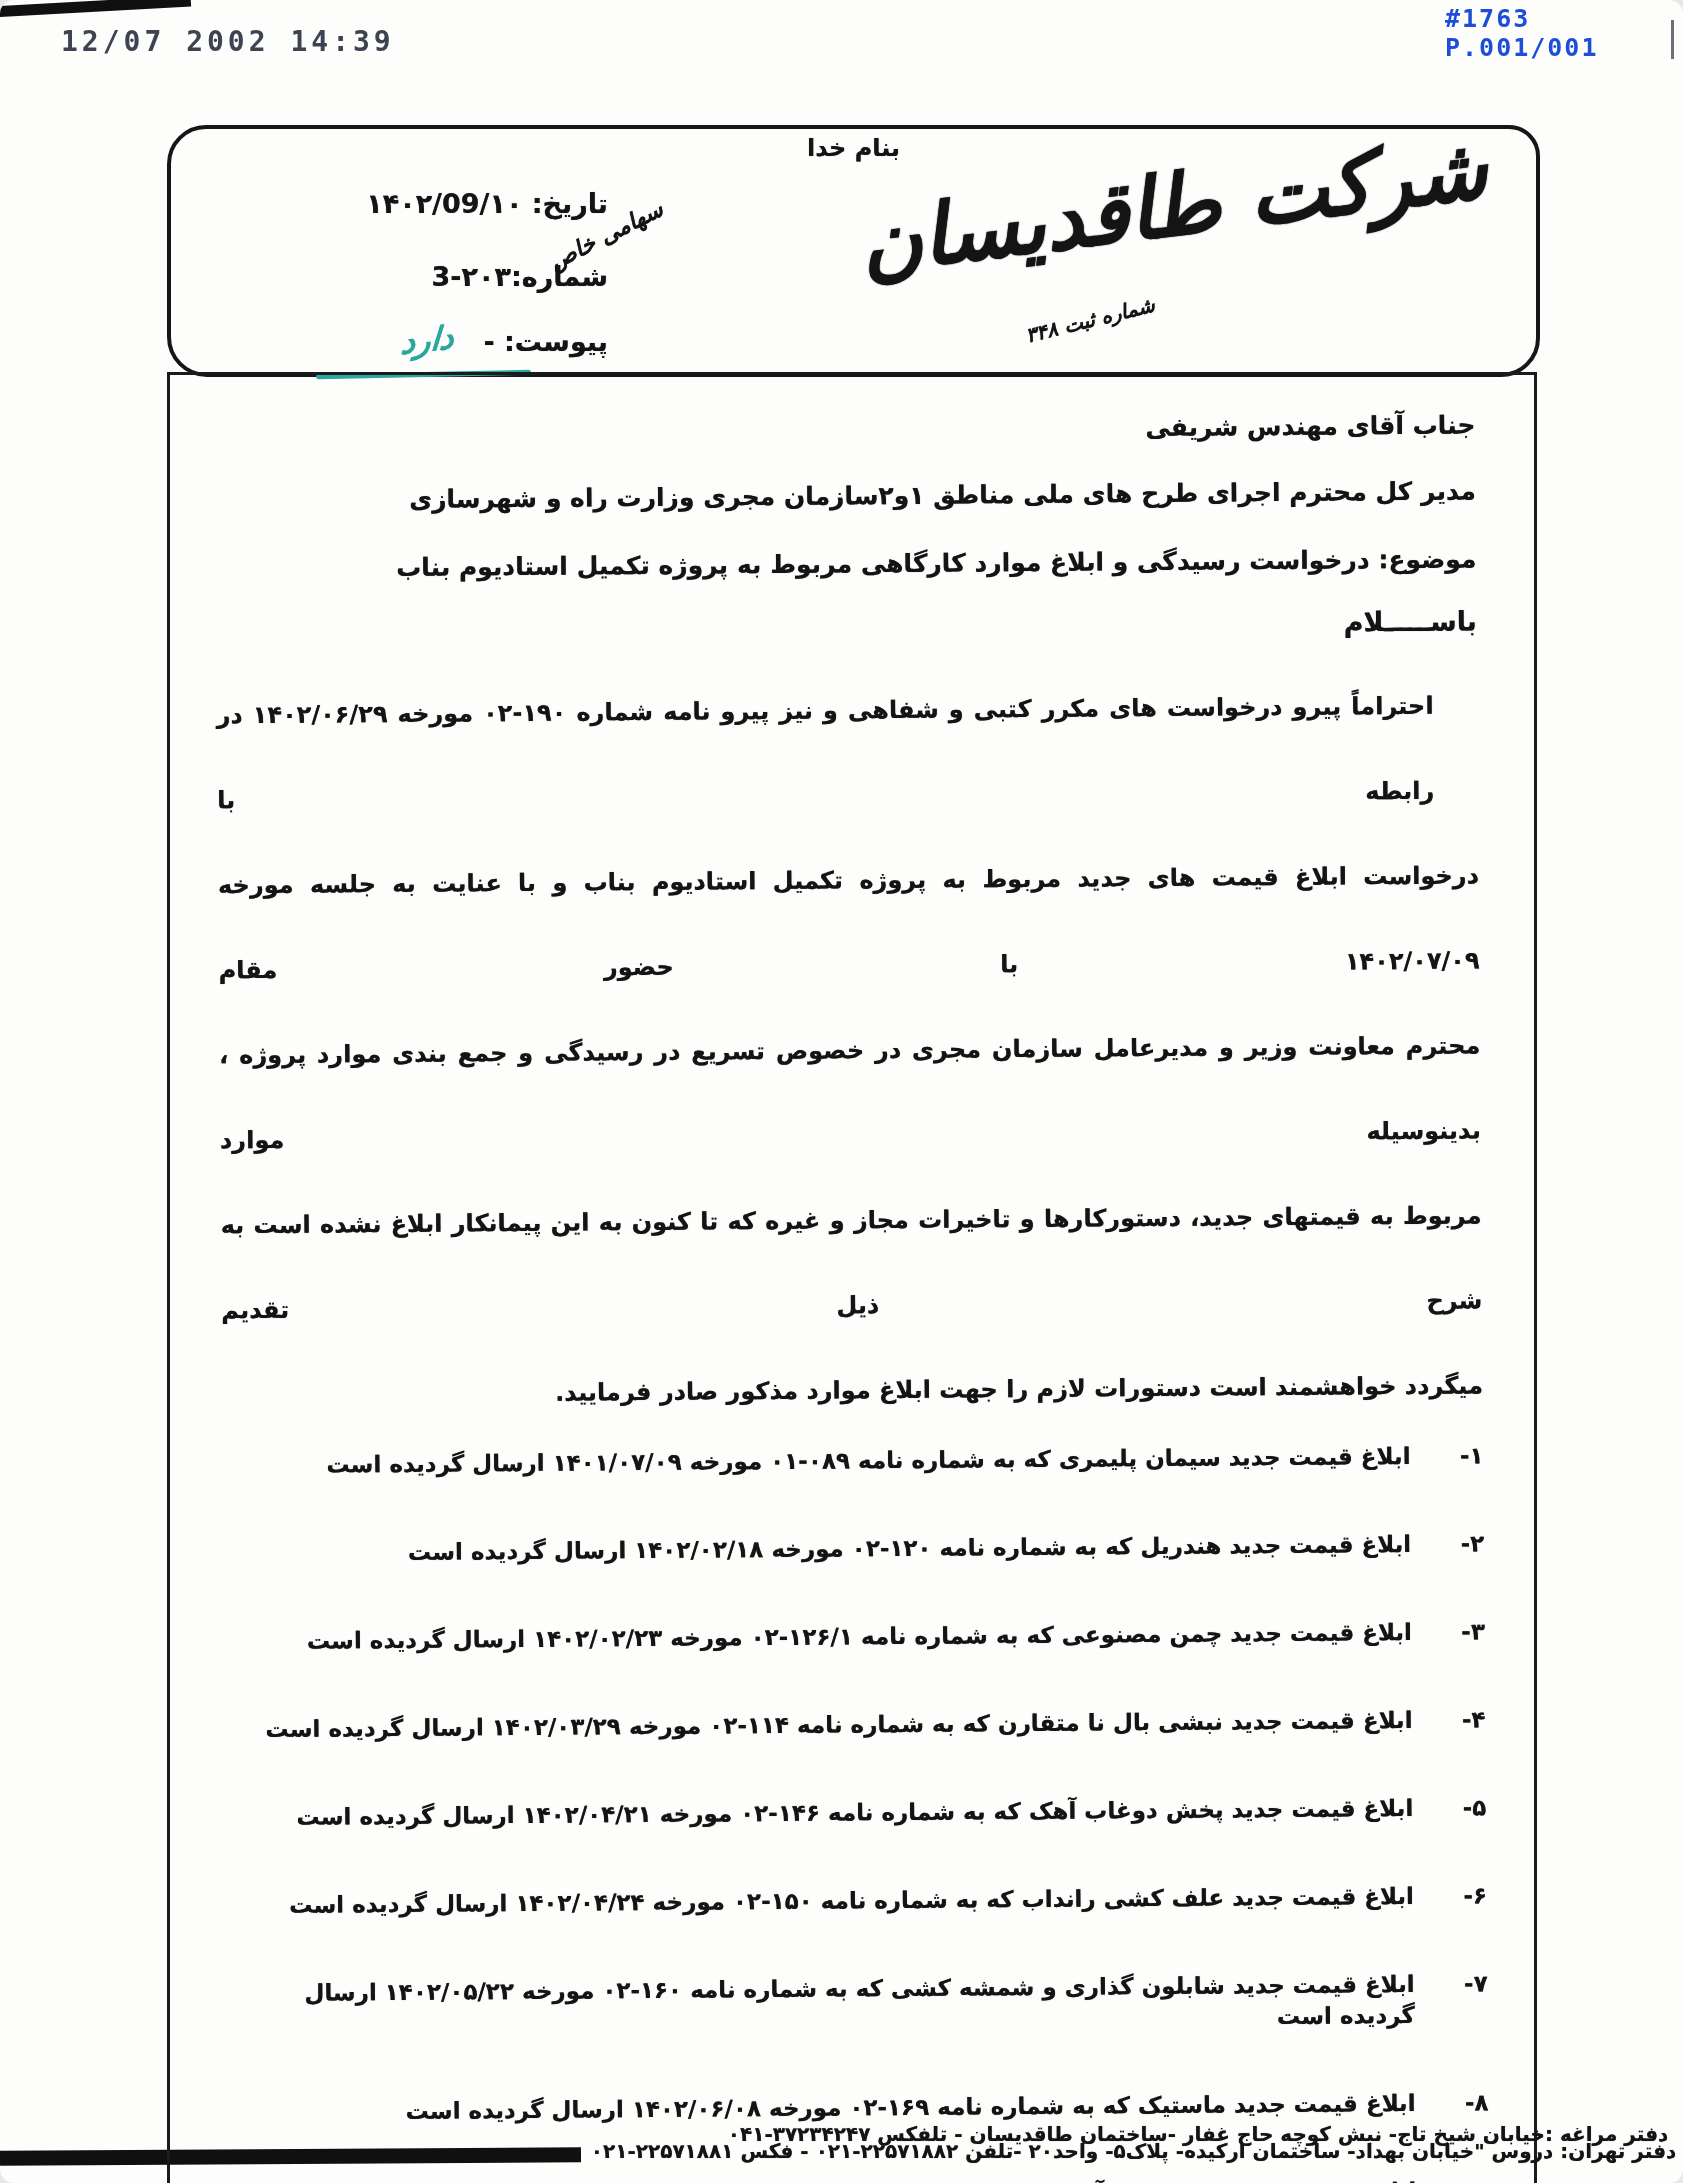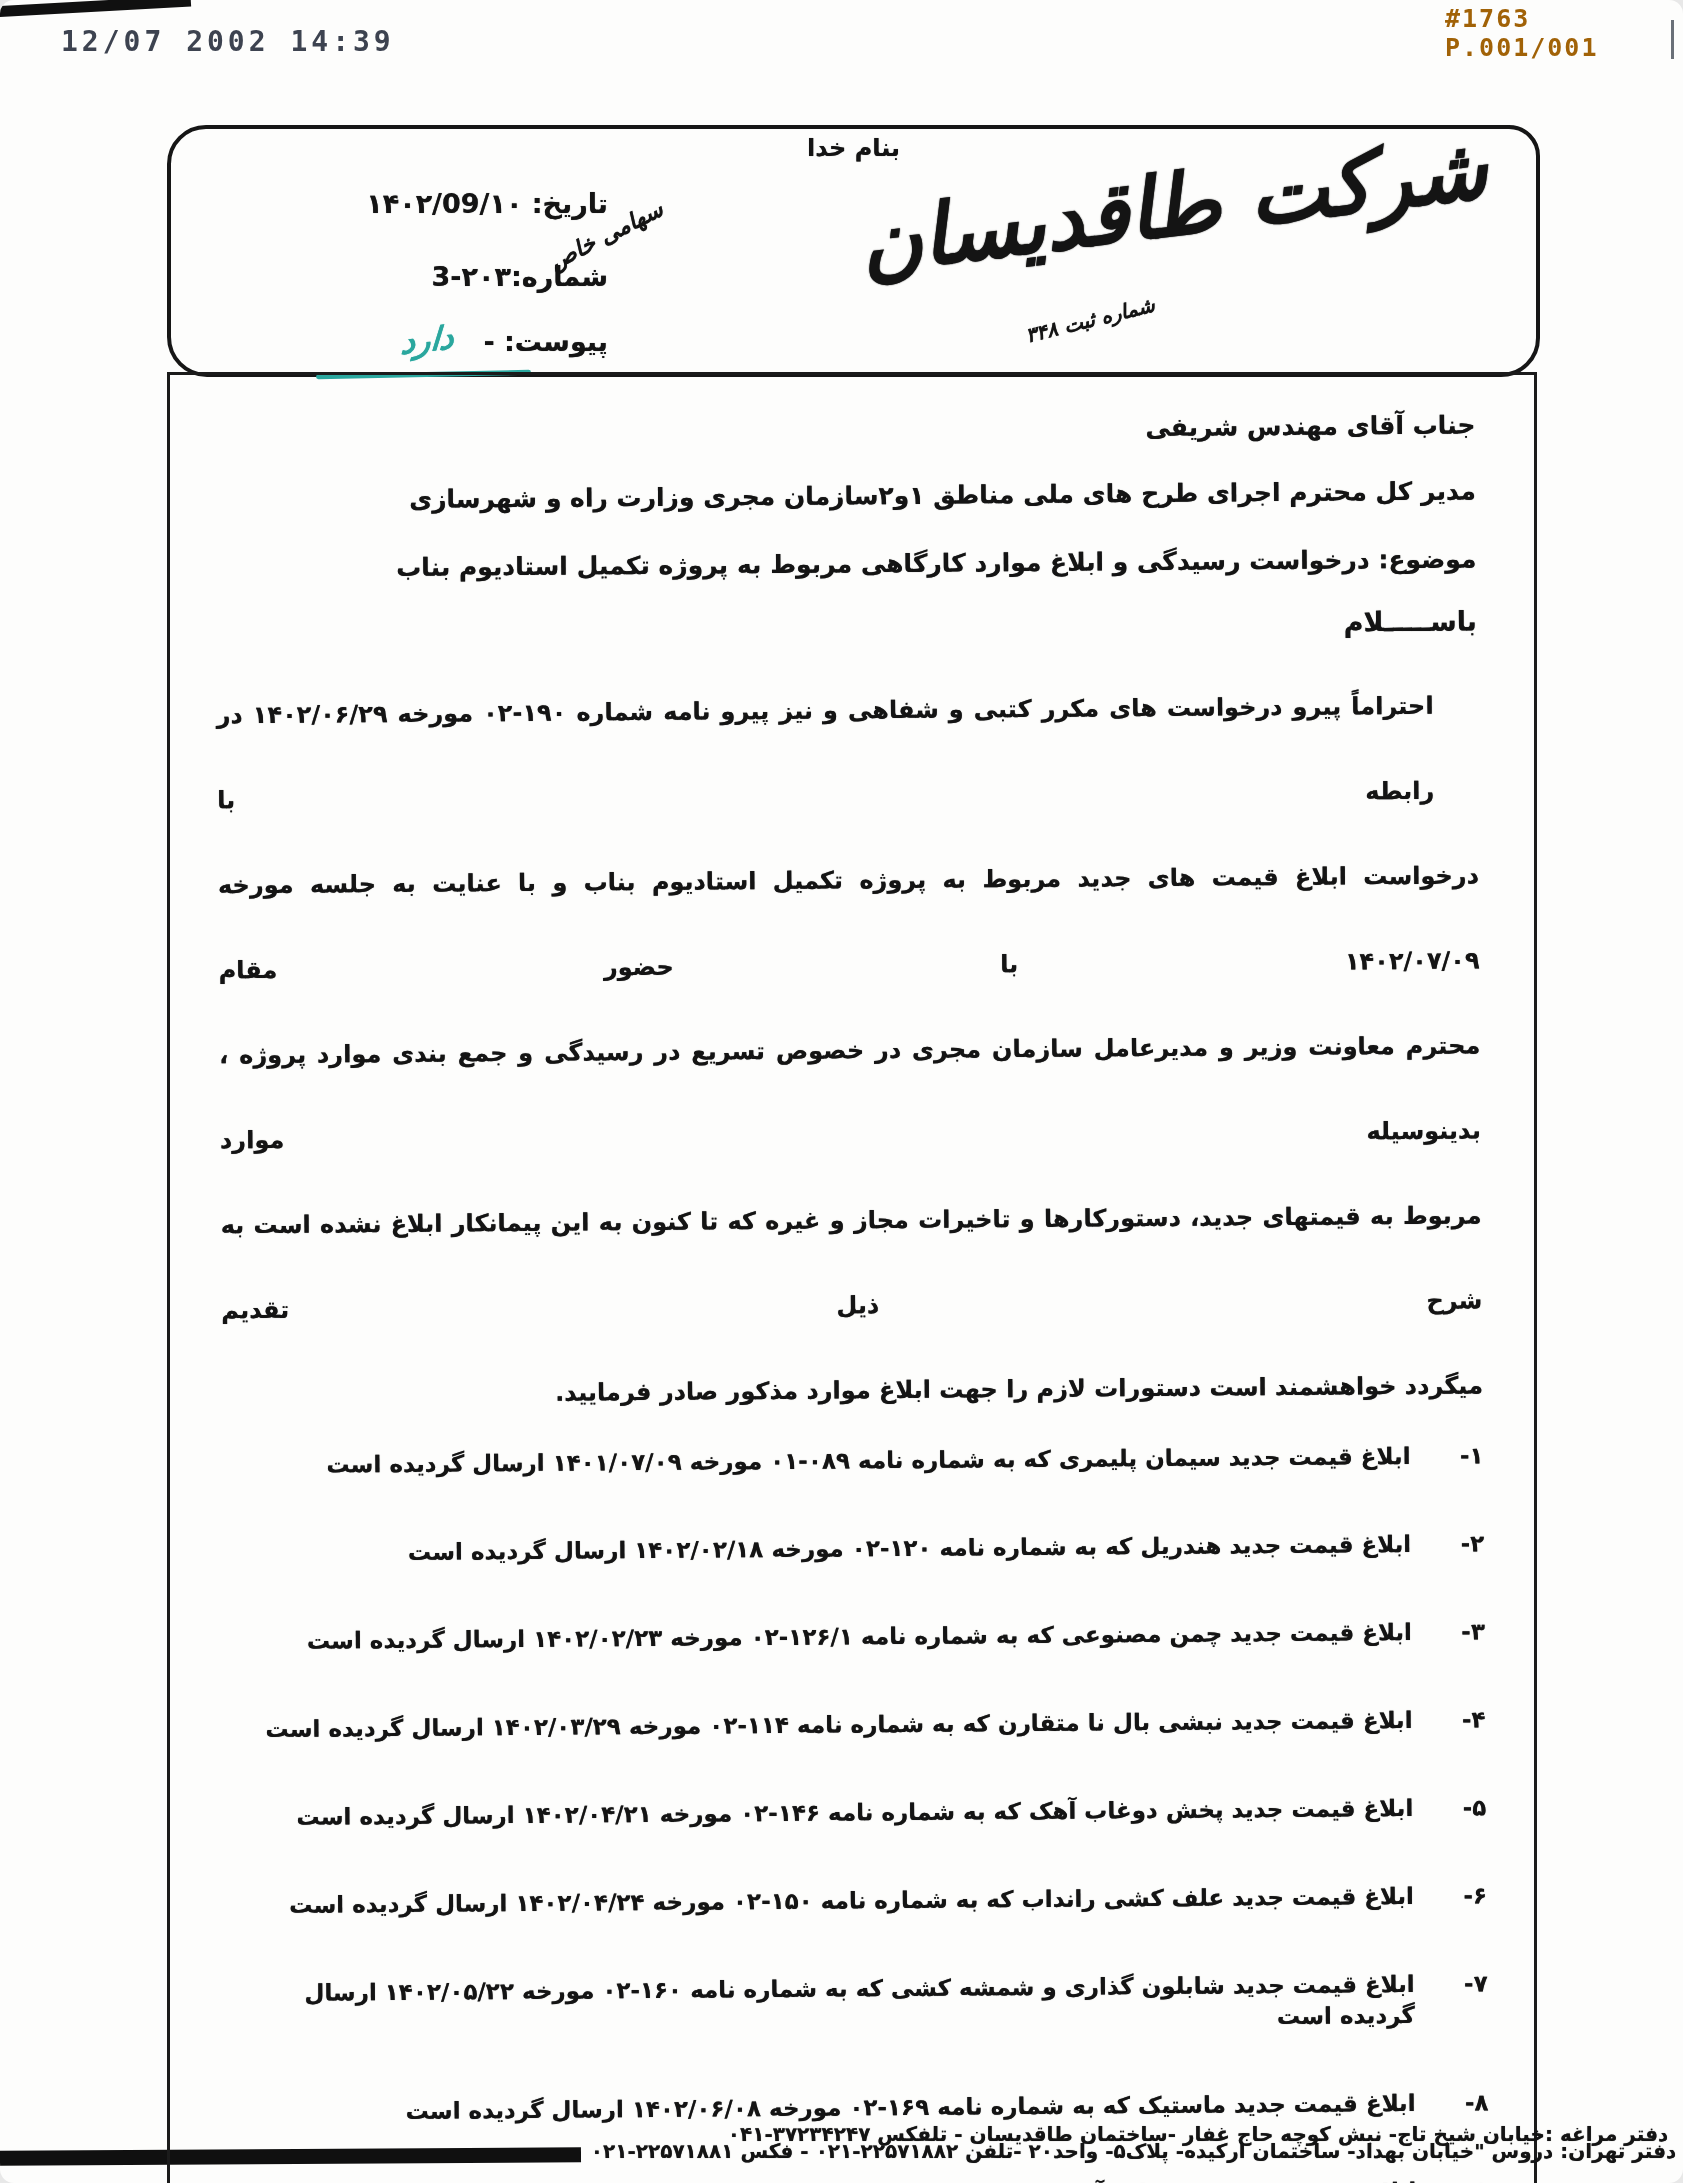--- a/index.html
+++ b/index.html
@@ -5,21 +5,21 @@
   html,body{margin:0;padding:0;background:#e8e8e8;}
   .page{
     position:relative; width:1683px; height:2183px; overflow:hidden;
     background:#fdfdfc; font-family:"DejaVu Sans",sans-serif; color:#141414;border-radius:14px;
   }
   .fa{direction:rtl; font-weight:bold; text-shadow:0 0 0.7px rgba(10,10,10,.75);}
   
   .fax-dt{position:absolute;left:61px;top:25px;font-family:"DejaVu Sans Mono",monospace;
     font-size:28px;font-weight:bold;color:#3d4350;letter-spacing:4px;direction:ltr;}
   .fax-pg{position:absolute;left:1445px;top:4px;font-family:"DejaVu Sans Mono",monospace;
-    font-size:25px;font-weight:bold;color:#a16207;letter-spacing:2px;direction:ltr;}
+    font-size:25px;font-weight:bold;color:#1d4ed8;letter-spacing:2px;direction:ltr;}
   
   .artifact{position:absolute;background:#101010;}
   .a-topleft{left:-9.3px;top:1.3px;width:200px;height:11.3px;transform:rotate(-3.2deg);}
   .a-bottombar{left:0;top:2149px;width:581px;height:15.3px;transform:rotate(-.35deg);}
   .a-rightedge{left:1671px;top:20px;width:3.3px;height:39px;background:#6a7078;}
   
   .lh{position:absolute;left:167px;top:101px;width:1365px;height:244px;
       border:4.7px solid #161616;border-radius:39px 31px 39px 40px;margin-top:24px;}
   .bismillah{position:absolute;left:0;top:5.3px;width:100%;text-align:center;font-size:24px;}
   .callig{position:absolute;right:47px;top:27px;font-family:"DejaVu Serif",serif;

